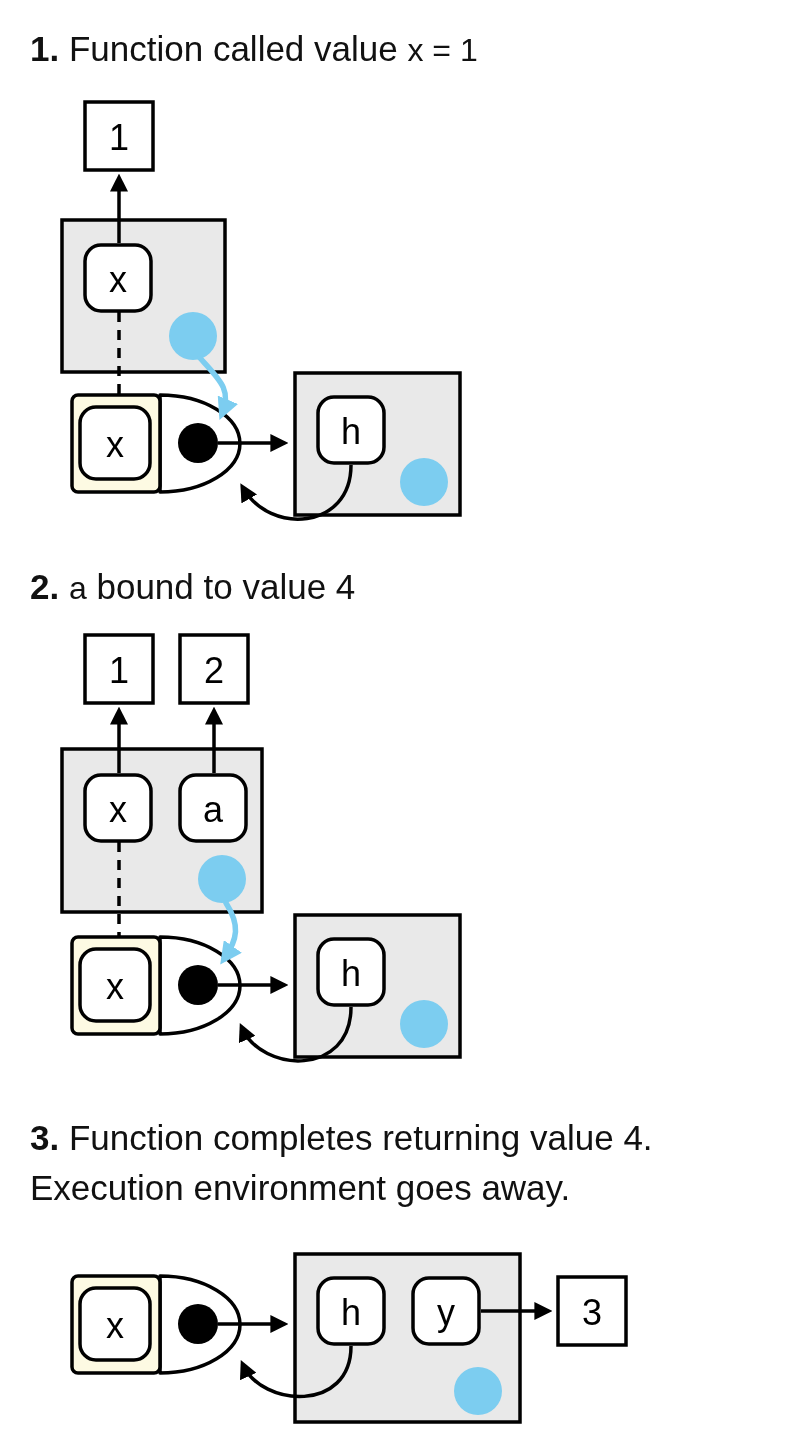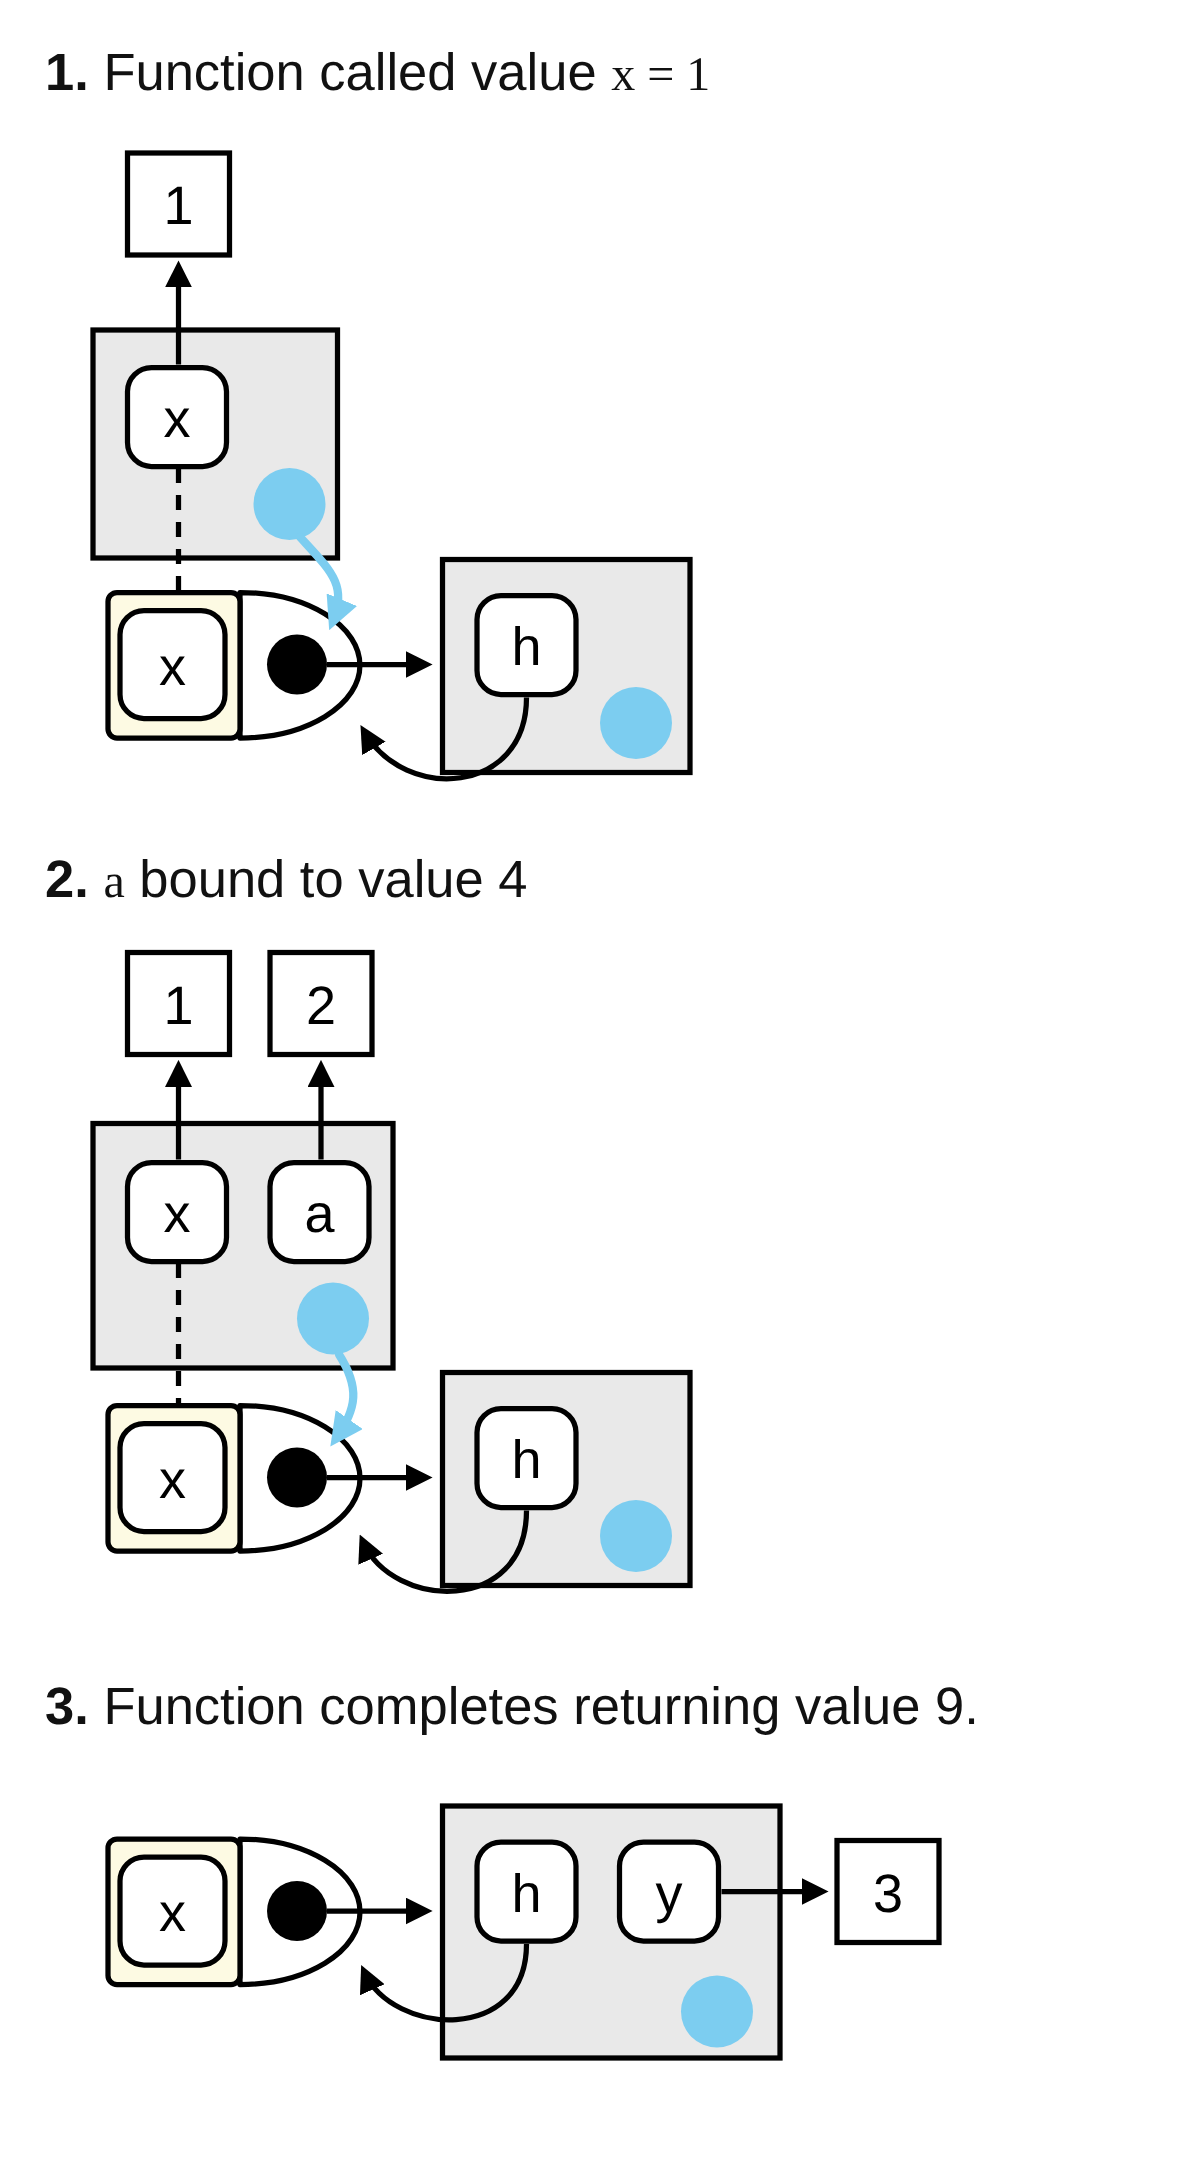--- a/index.html
+++ b/index.html
@@ -7,21 +7,21 @@
   body {
     width:791px; height:1440px; overflow:hidden;
     font-family:"Liberation Sans", sans-serif; color:#000;
     padding-top:24px;
   }
   .title {
     font-size:35px; font-weight:400; line-height:1.42;
     margin:0 10px 16px 30px; color:#111;
   }
   .title .num { font-weight:700; }
-  .title .code { font-family:Liberation Serif, serif; font-size:32px; }
+  .title .code { font-family:Liberation Sans, sans-serif; font-size:32px; }
   #title-2 { margin-top:22px; }
   #title-3 { margin-top:26px; margin-bottom:38px; }
   svg.diagram { display:block; }
   .envbox  { stroke:#000; stroke-width:3.5; }
   .valbox  { fill:#fff; stroke:#000; stroke-width:3.5; }
   .varbox  { fill:#fff; stroke:#000; stroke-width:3.5; }
   .fnargs  { stroke:#000; stroke-width:3.5; }
   .fnhalf  { fill:#fff; stroke:#000; stroke-width:3.5; stroke-linejoin:round; }
   .dot     { fill:#000; }
   .arrow   { stroke:#000; stroke-width:3.5; fill:none; }
@@ -91,21 +91,21 @@
   <line class="arrow" x1="218" y1="358" x2="283" y2="358" marker-end="url(#ah-black)"></line>
   <rect class="envbox" x="295" y="288" width="165" height="142" fill="#e9e9e9"></rect>
   <rect class="varbox" x="318" y="312" width="66" height="66" rx="16"></rect>
   <text class="lbl" x="351" y="346" text-anchor="middle" dominant-baseline="central">h</text>
   <circle cx="424" cy="397" r="24" fill="#7ccdf0"></circle>
   <circle cx="222" cy="252" r="24" fill="#7ccdf0"></circle>
   <path class="bluearrow" d="M226,276 C240,298 238,312 224,332" marker-end="url(#ah-blue)" stroke="#7ccdf0"></path>
   <path class="arrow" d="M351,380 C351,450 262,446 242,401" marker-end="url(#ah-black)"></path>
 </svg>
 
-<h2 class="title" id="title-3"><span class="num">3.</span><span> Function completes returning value 9.</span><br></h2>
+<h2 class="title" id="title-3"><span class="num">3.</span><span> Function completes returning value 4.</span><br><span>Execution environment goes away.</span></h2>
 
 <svg class="diagram" id="diagram-3" width="791" height="185" viewBox="0 0 791 185">
   <path class="fnhalf" d="M160,25 A80,48.5 0 0 1 160,122 Z"></path>
   <rect class="fnargs" x="72" y="25" width="88" height="97" rx="6" fill="#fdfae3"></rect>
   <rect class="varbox" x="80" y="37" width="70" height="72" rx="16"></rect>
   <text class="lbl" x="115" y="74" text-anchor="middle" dominant-baseline="central">x</text>
   <circle class="dot" cx="198" cy="73" r="20"></circle>
   <line class="arrow" x1="218" y1="73" x2="283" y2="73" marker-end="url(#ah-black)"></line>
   <rect class="envbox" x="295" y="3" width="225" height="168" fill="#e9e9e9"></rect>
   <rect class="varbox" x="318" y="27" width="66" height="66" rx="16"></rect>

